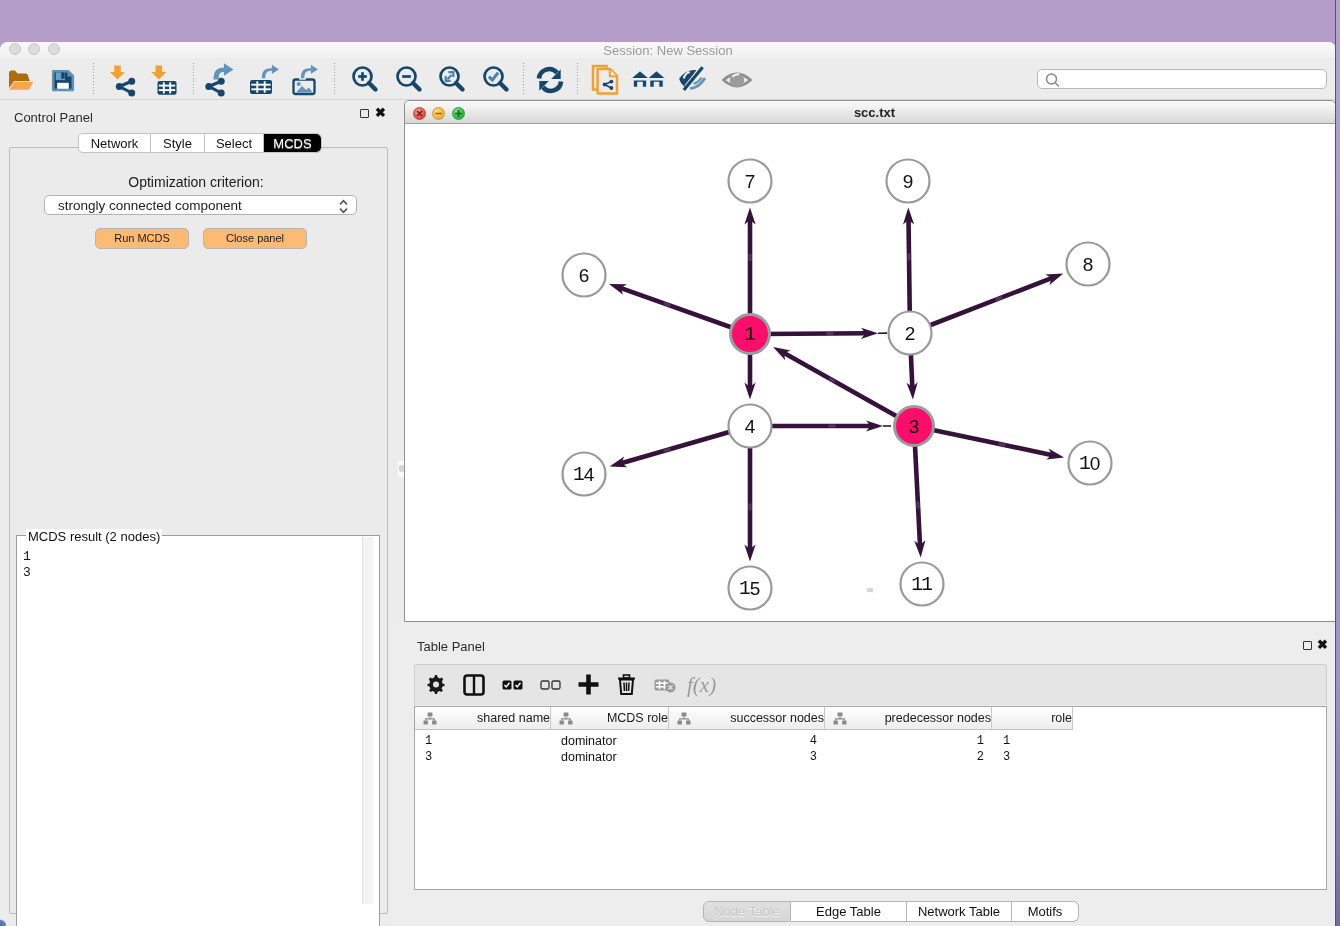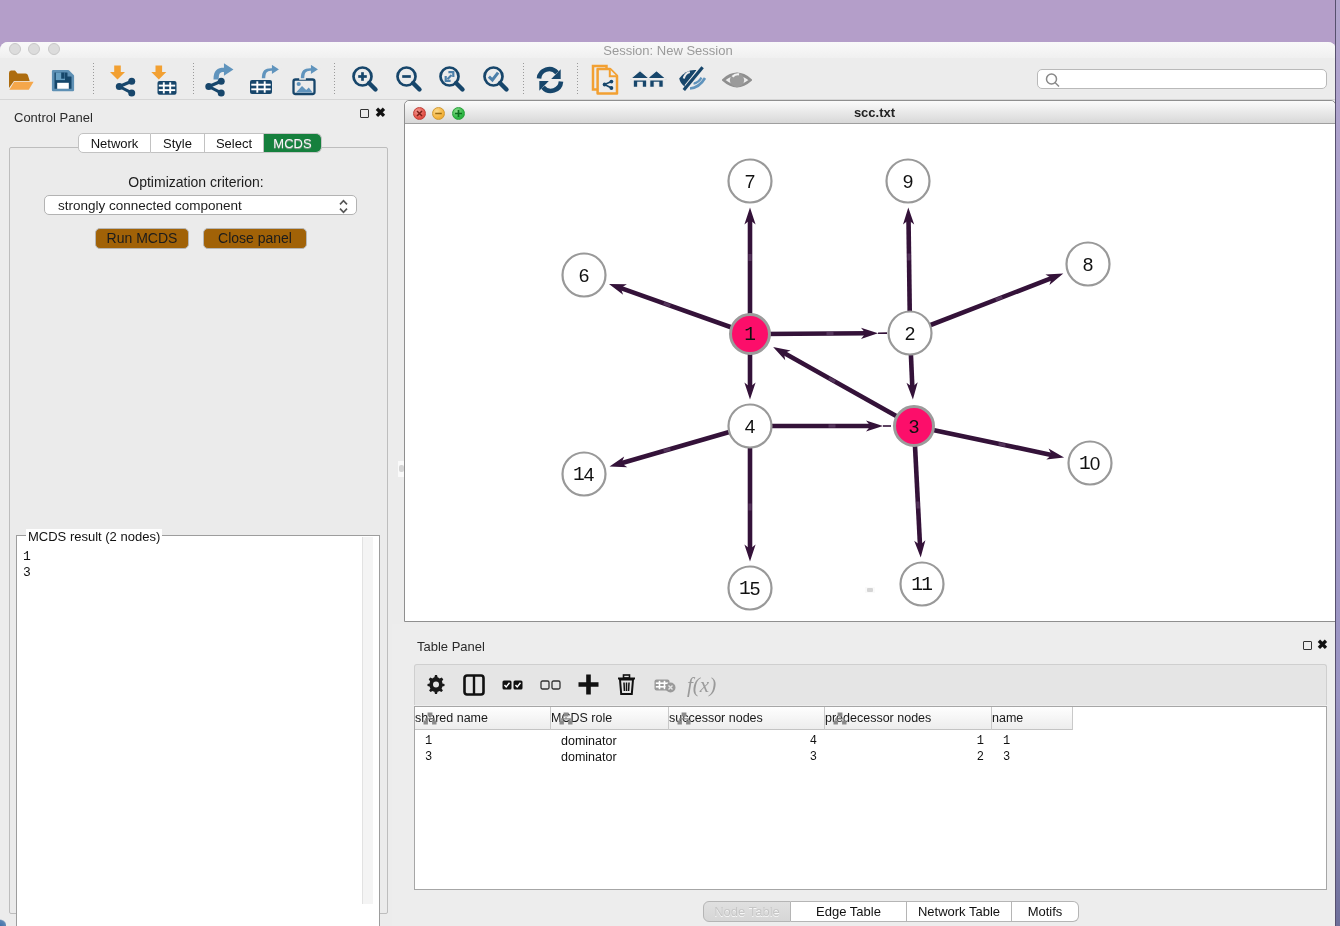--- a/index.html
+++ b/index.html
@@ -32,28 +32,28 @@
 #cpanel { position:absolute; left:0; top:59px; width:392px; height:834px; background:#ececec; }
 #cpanel-head { position:absolute; left:14px; top:9px; font-size:13px; color:#2b2b2b; }
 #cp-max { position:absolute; left:360px; top:8px; width:9px; height:9px; border:1.5px solid #333; border-radius:1px; }
 #cp-close { position:absolute; left:375px; top:4px; font-size:13px; color:#111; font-weight:bold; }
 #cp-box { position:absolute; left:9px; top:46px; width:379px; height:767px;
   background:#ebebeb; border:1px solid #bdbdbd; border-radius:2px; }
 #cp-tabs { position:absolute; left:78px; top:32px; height:26px; display:flex; z-index:3; }
 .cptab { height:20px; font-size:13px; color:#111; background:#fff; border:1px solid #c2c2c2;
   border-left:none; display:flex; align-items:center; justify-content:center; }
 .cptab.first { border-left:1px solid #c2c2c2; border-radius:5px 0 0 5px; }
-.cptab.sel { background:#15803d; color:#f7f7f7; border-radius:0 6px 6px 0; border-color:#c6c6c6;
+.cptab.sel { background:#000000; color:#f7f7f7; border-radius:0 6px 6px 0; border-color:#c6c6c6;
   text-shadow:0 1px 1px #9e9e9e; }
 #opt-label { position:absolute; left:0; width:100%; text-align:center; top:73px; font-size:14px; color:#1c1c1c; }
 #combo { position:absolute; left:44px; top:94px; width:313px; height:20px; background:#fff;
   border:1px solid #b3b3b3; border-radius:5px; font-size:13.5px; color:#1c1c1c; line-height:19px; padding-left:13px; }
 #combo svg { position:absolute; right:7px; top:3px; }
-.btn { position:absolute; top:127px; height:21px; background:#a16207; border:1px solid #b6b6b6;
-  border-radius:5px; font-size:14px; color:#1c1c1c; text-align:center; line-height:19px; }
+.btn { position:absolute; top:127px; height:21px; background:#fdba74; border:1px solid #b6b6b6;
+  border-radius:5px; font-size:11px; color:#1c1c1c; text-align:center; line-height:19px; }
 #mcds-box { position:absolute; left:16px; top:434px; width:364px; height:422px; background:#fff;
   border:1px solid #9d9d9d; }
 #mcds-label { position:absolute; left:9px; top:-7px; background:#fff; padding:0 2px; font-size:13px; color:#111; }
 #mcds-items { position:absolute; left:6px; top:13px; font-size:13px; font-family:'Liberation Mono',monospace; color:#111; line-height:16px; }
 #mcds-sb { position:absolute; right:6px; top:1px; width:11px; height:367px; background:#f4f4f4; border-left:1px solid #e2e2e2; }
 
 #netwin { position:absolute; left:404px; top:58px; width:932px; height:522px;
   border:1px solid #8f8f8f; border-radius:5px 5px 0 0; background:#fff; }
 #net-titlebar { position:absolute; left:0; top:0; width:100%; height:23px;
   background:linear-gradient(#fbfbfb,#d8d8d8); border-bottom:1px solid #9f9f9f; border-radius:5px 5px 0 0; }
@@ -64,21 +64,21 @@
 #tp-head { position:absolute; left:25px; top:15px; font-size:13px; color:#2b2b2b; }
 #tp-max { position:absolute; left:911px; top:17px; width:9px; height:9px; border:1.5px solid #333; border-radius:1px; }
 #tp-close { position:absolute; left:925px; top:13px; font-size:13px; color:#111; font-weight:bold; }
 #tp-toolbar { position:absolute; left:22px; top:40px; width:913px; height:41px;
   background:#e5e5e5; border:1px solid #cfcfcf; border-bottom:none; border-radius:3px 3px 0 0; }
 #tp-table { position:absolute; left:22px; top:82px; width:913px; height:184px;
   background:#fff; border:1px solid #a6a6a6; }
 #tp-header { position:absolute; left:0; top:0; width:658px; height:23px;
   background:linear-gradient(#fefefe,#ededed); border-bottom:1px solid #c4c4c4; }
 .hcell { position:absolute; top:0; height:23px; border-right:1px solid #c9c9c9;
-  font-size:12.5px; color:#1a1a1a; text-align:left; line-height:23px; }
+  font-size:12.5px; color:#1a1a1a; text-align:right; line-height:23px; }
 .hicon { position:absolute; left:8px; top:5px; }
 .trow { position:absolute; left:0; width:100%; height:16px; font-size:12.5px; color:#111; }
 .tcell { position:absolute; top:0; height:16px; line-height:16px; }
 
 #btabs { position:absolute; left:302px; top:277px; height:21px; display:flex;padding-left:9px; }
 .btab { height:21px; font-size:13px; color:#111; background:#fff; border:1px solid #b5b5b5;
   border-left:none; display:flex; align-items:center; justify-content:center; }
 .btab.first { border-left:1px solid #b5b5b5; border-radius:6px 0 0 6px; }
 .btab.last { border-radius:0 6px 6px 0; }
 .btab.sel { background:linear-gradient(#e0e0e0,#d6d6d6); color:#c6c6c6; text-shadow:0 1px 0 rgba(255,255,255,0.8); }
@@ -414,21 +414,21 @@
               <rect x="0.5" y="8.5" width="4.4" height="4" fill="#8a8a8a"></rect>
               <rect x="9.1" y="8.5" width="4.4" height="4" fill="#8a8a8a"></rect>
               <path d="M7 5 L7 6.8 M2.7 8.4 L2.7 6.8 L11.3 6.8 L11.3 8.4" stroke="#8a8a8a" stroke-width="1.2" fill="none"></path>
             </svg>successor nodes</div>
           <div class="hcell" style="left:410px;width:167px"><svg class="hicon" width="14" height="13" viewBox="0 0 14 13">
               <rect x="4.6" y="0.5" width="4.8" height="4" fill="#8a8a8a"></rect>
               <rect x="0.5" y="8.5" width="4.4" height="4" fill="#8a8a8a"></rect>
               <rect x="9.1" y="8.5" width="4.4" height="4" fill="#8a8a8a"></rect>
               <path d="M7 5 L7 6.8 M2.7 8.4 L2.7 6.8 L11.3 6.8 L11.3 8.4" stroke="#8a8a8a" stroke-width="1.2" fill="none"></path>
             </svg>predecessor nodes</div>
-          <div class="hcell" style="left:577px;width:81px">name</div>
+          <div class="hcell" style="left:577px;width:81px">role</div>
         </div>
       <div class="trow" style="top:26px">
           <div class="tcell" style="left:10px;font-family:'Liberation Mono',monospace;font-size:12px;">1</div>
           <div class="tcell" style="left:146px">dominator</div>
           <div class="tcell" style="left:254px;width:148px;text-align:right;font-family:'Liberation Mono',monospace;font-size:12px;">4</div>
           <div class="tcell" style="left:410px;width:159px;text-align:right;font-family:'Liberation Mono',monospace;font-size:12px;">1</div>
           <div class="tcell" style="left:588px;font-family:'Liberation Mono',monospace;font-size:12px;">1</div>
         </div>
       <div class="trow" style="top:42px">
           <div class="tcell" style="left:10px;font-family:'Liberation Mono',monospace;font-size:12px;">3</div>

